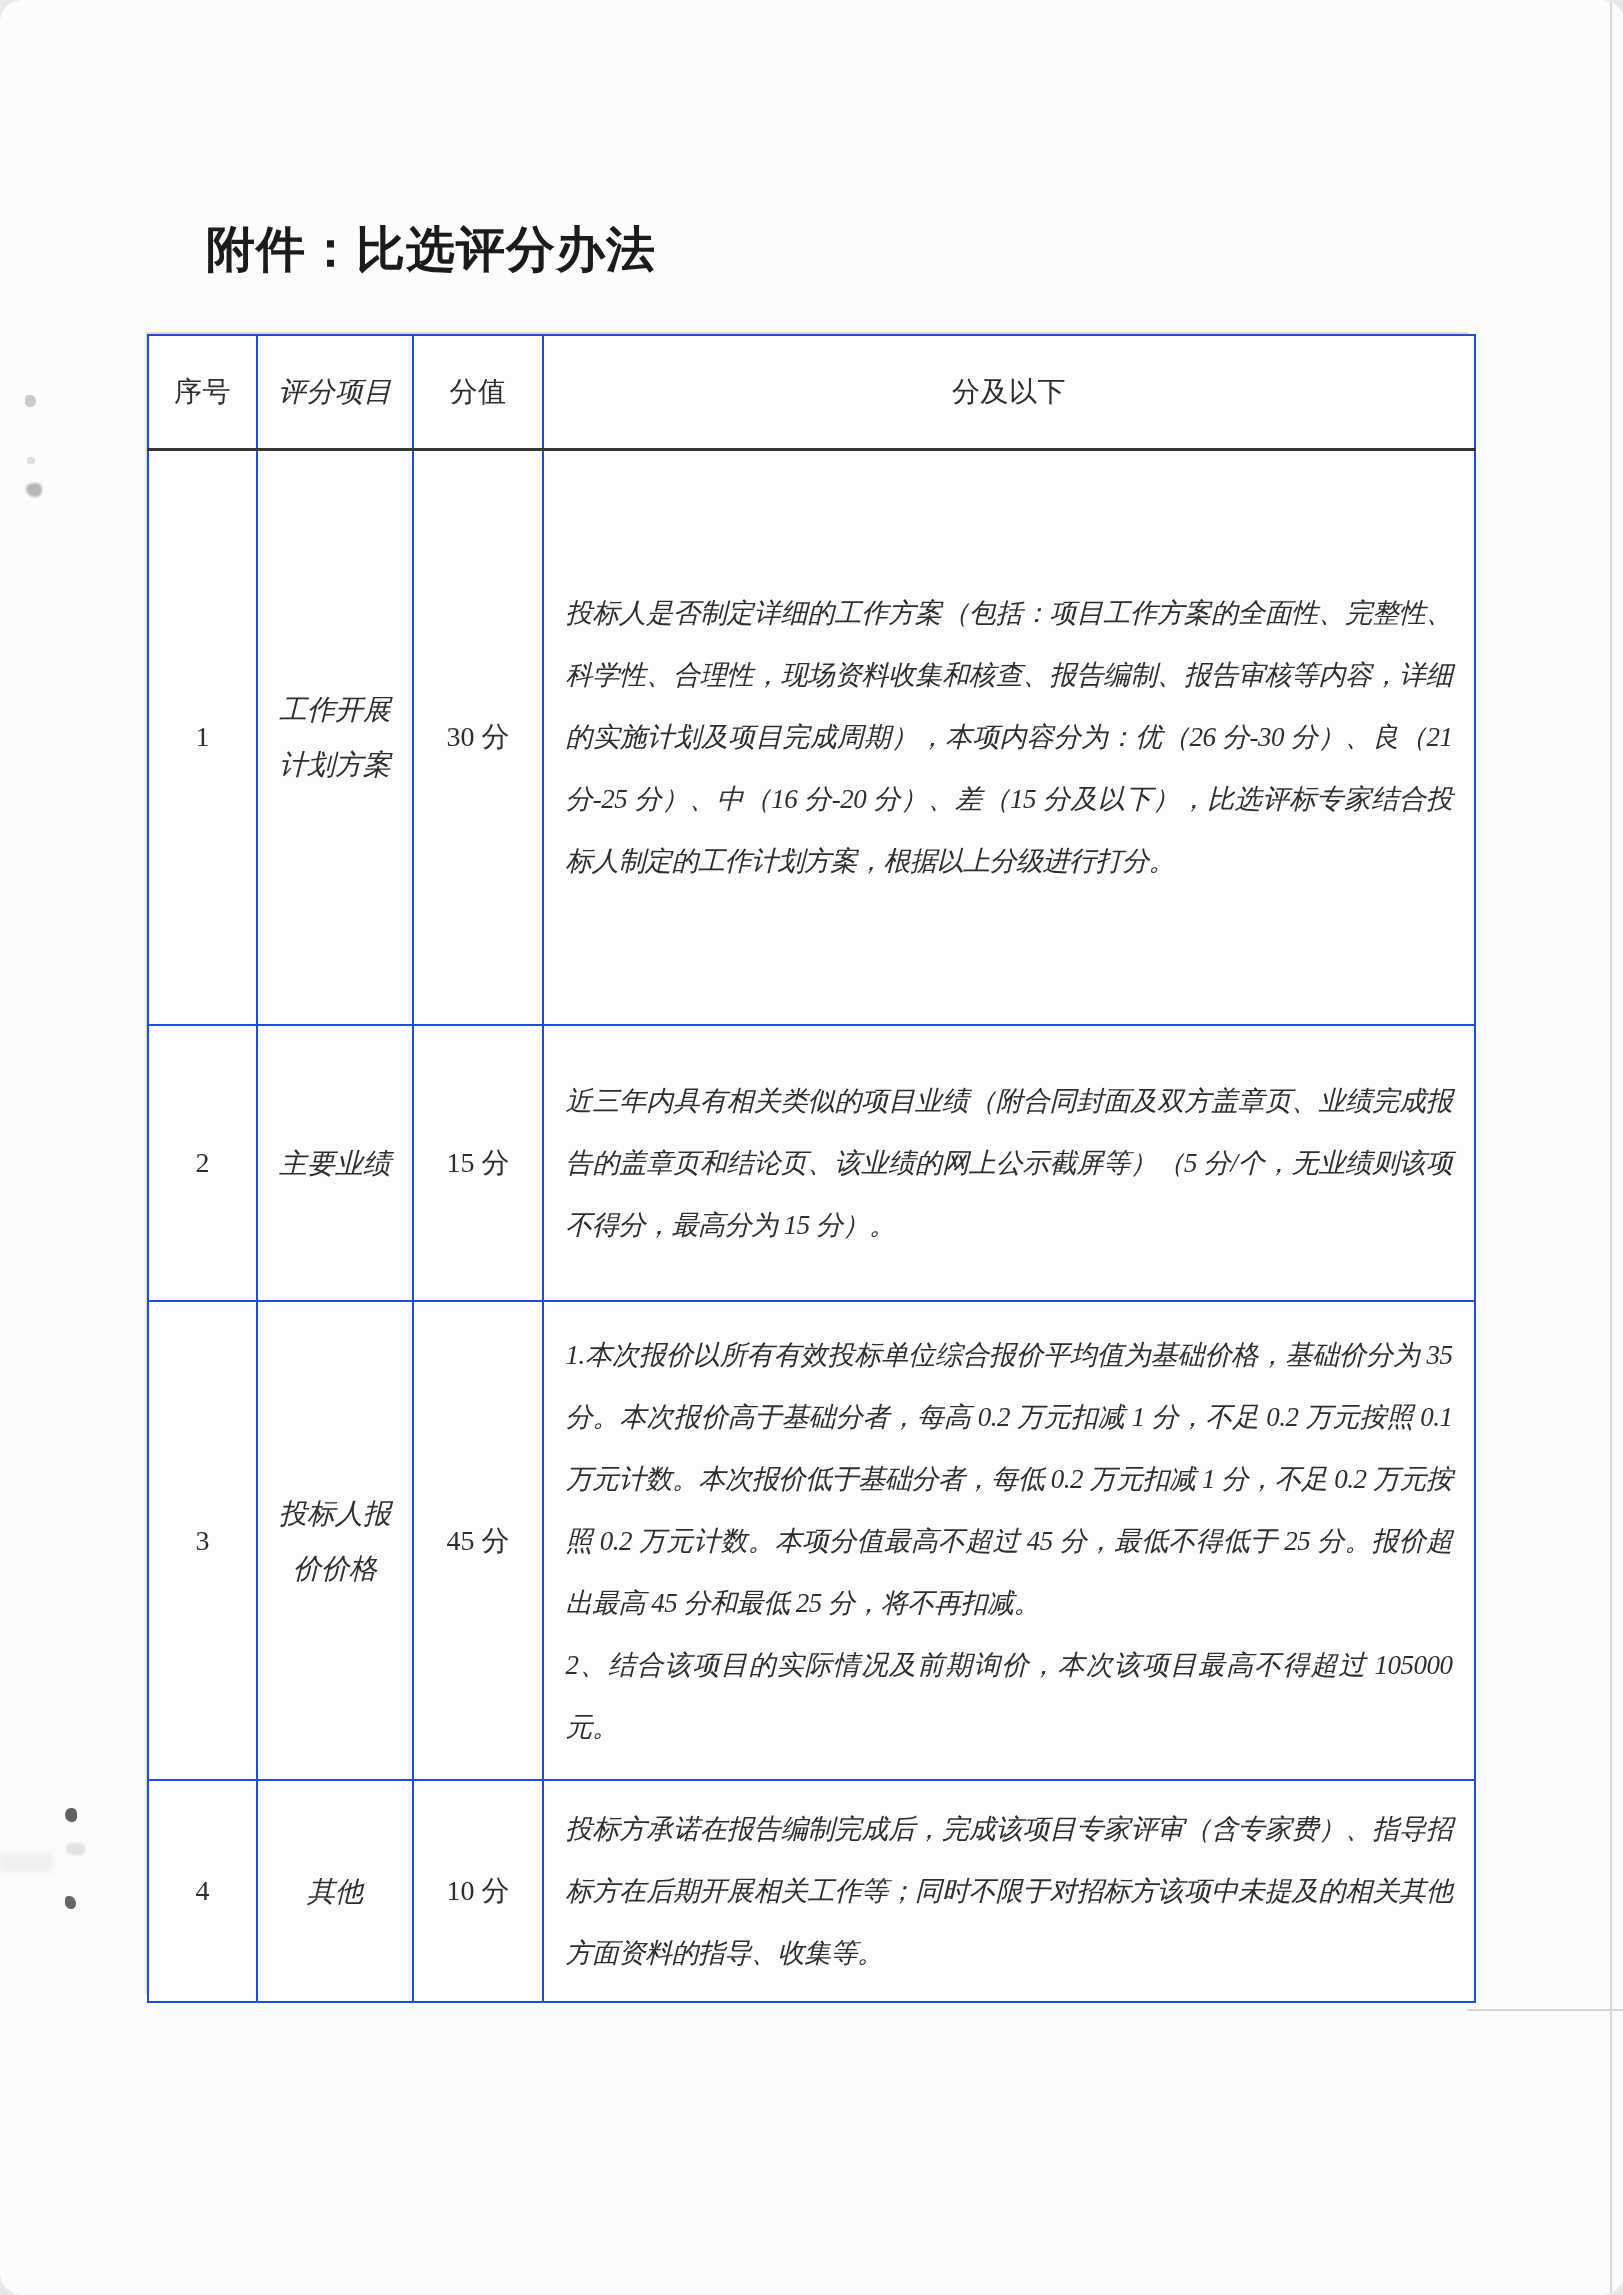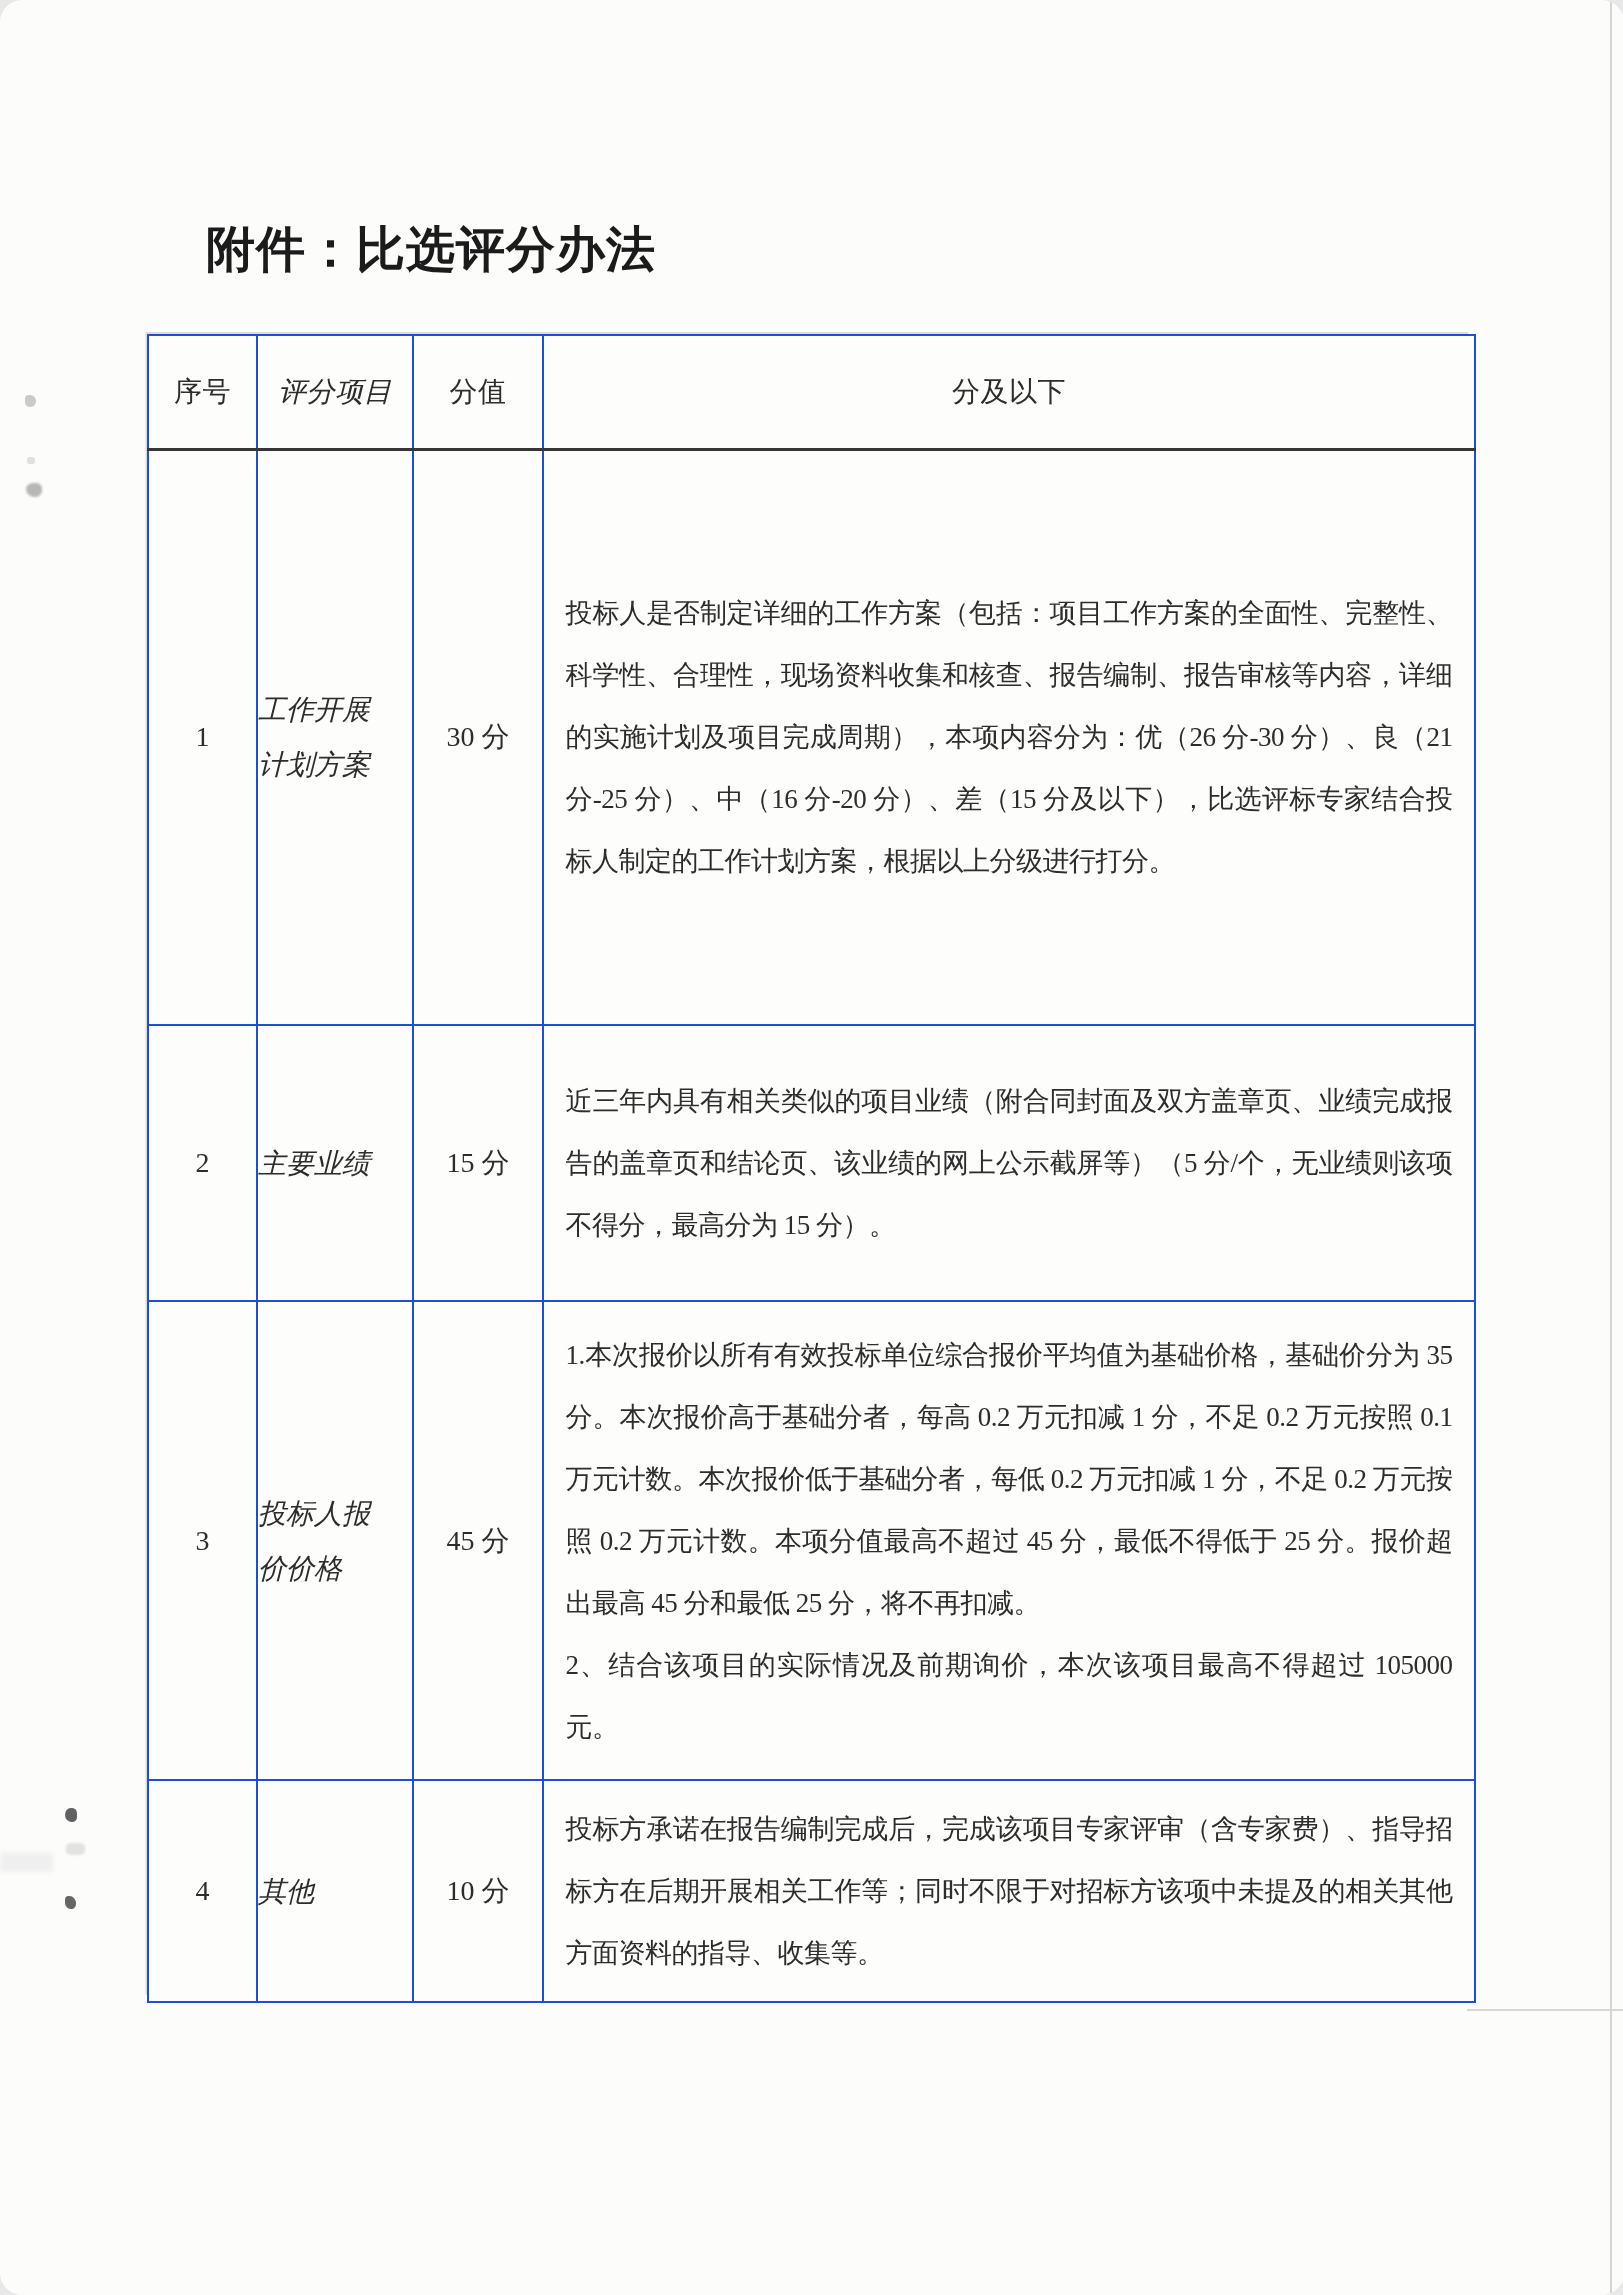--- a/index.html
+++ b/index.html
@@ -36,26 +36,26 @@
   .row-header{height:114px;}
   .row-1{height:576px;}
   .row-2{height:276px;}
   .row-3{height:479px;}
   .row-4{height:222px;}
   .row-header .t-cell{
     border-bottom:3.6px solid #363636;
     text-align:center;font-size:28px;letter-spacing:0.5px;
   }
   .cell-no,.cell-score{text-align:center;}
-  .cell-item{text-align:left;}
+  .cell-item{text-align:center;}
   .cell-item .item-line{line-height:55px;}
   .cell-criteria{
     text-align:justify;
     padding:0 21.5px;
-    font-size:27px;line-height:62px;letter-spacing:-0.5px;
+    font-size:27px;line-height:62px;letter-spacing:-0.5px;font-style:italic;
   }
   .cell-criteria p{
     margin:0;text-align:justify;text-align-last:left;
   }
   
   .artifact{position:absolute;pointer-events:none;}
   .art-1{left:24.6px;top:395px;width:11.3px;height:12.3px;background:#9a9a9a;border-radius:40% 60% 55% 45%;opacity:.5;filter:blur(0.5px);}
   .art-2{left:27px;top:457px;width:8.2px;height:7.2px;background:#c9c9c9;opacity:.55;filter:blur(0.5px);border-radius:40%;}
   .art-3{left:25.6px;top:483px;width:16.4px;height:14.3px;background:#8a8a8a;opacity:.6;filter:blur(0.8px);border-radius:50% 40% 50% 60%;}
   .art-4{left:65px;top:1808px;width:11.8px;height:14px;background:#474747;opacity:.85;filter:blur(0.3px);border-radius:55% 45% 40% 60%;}

